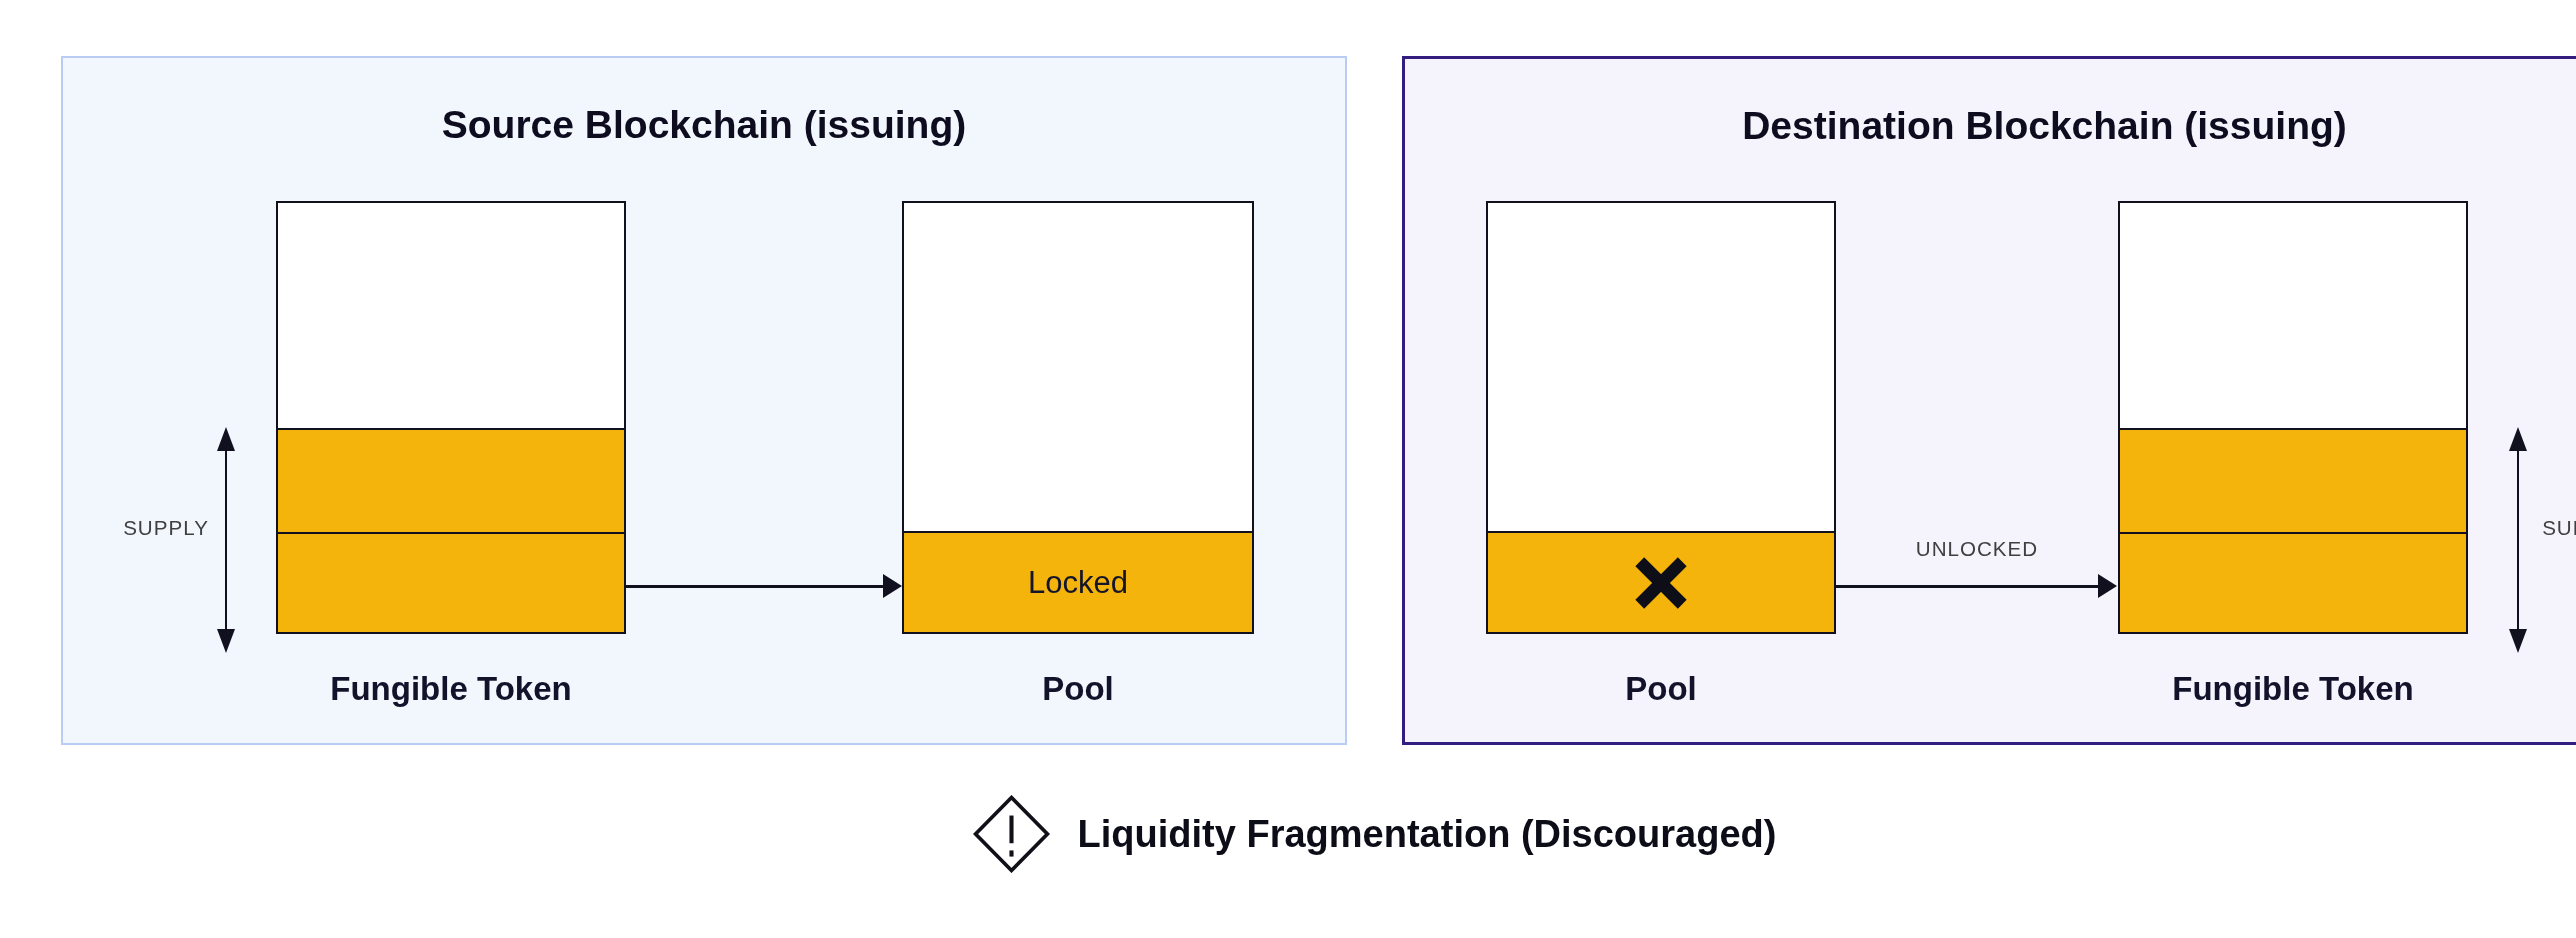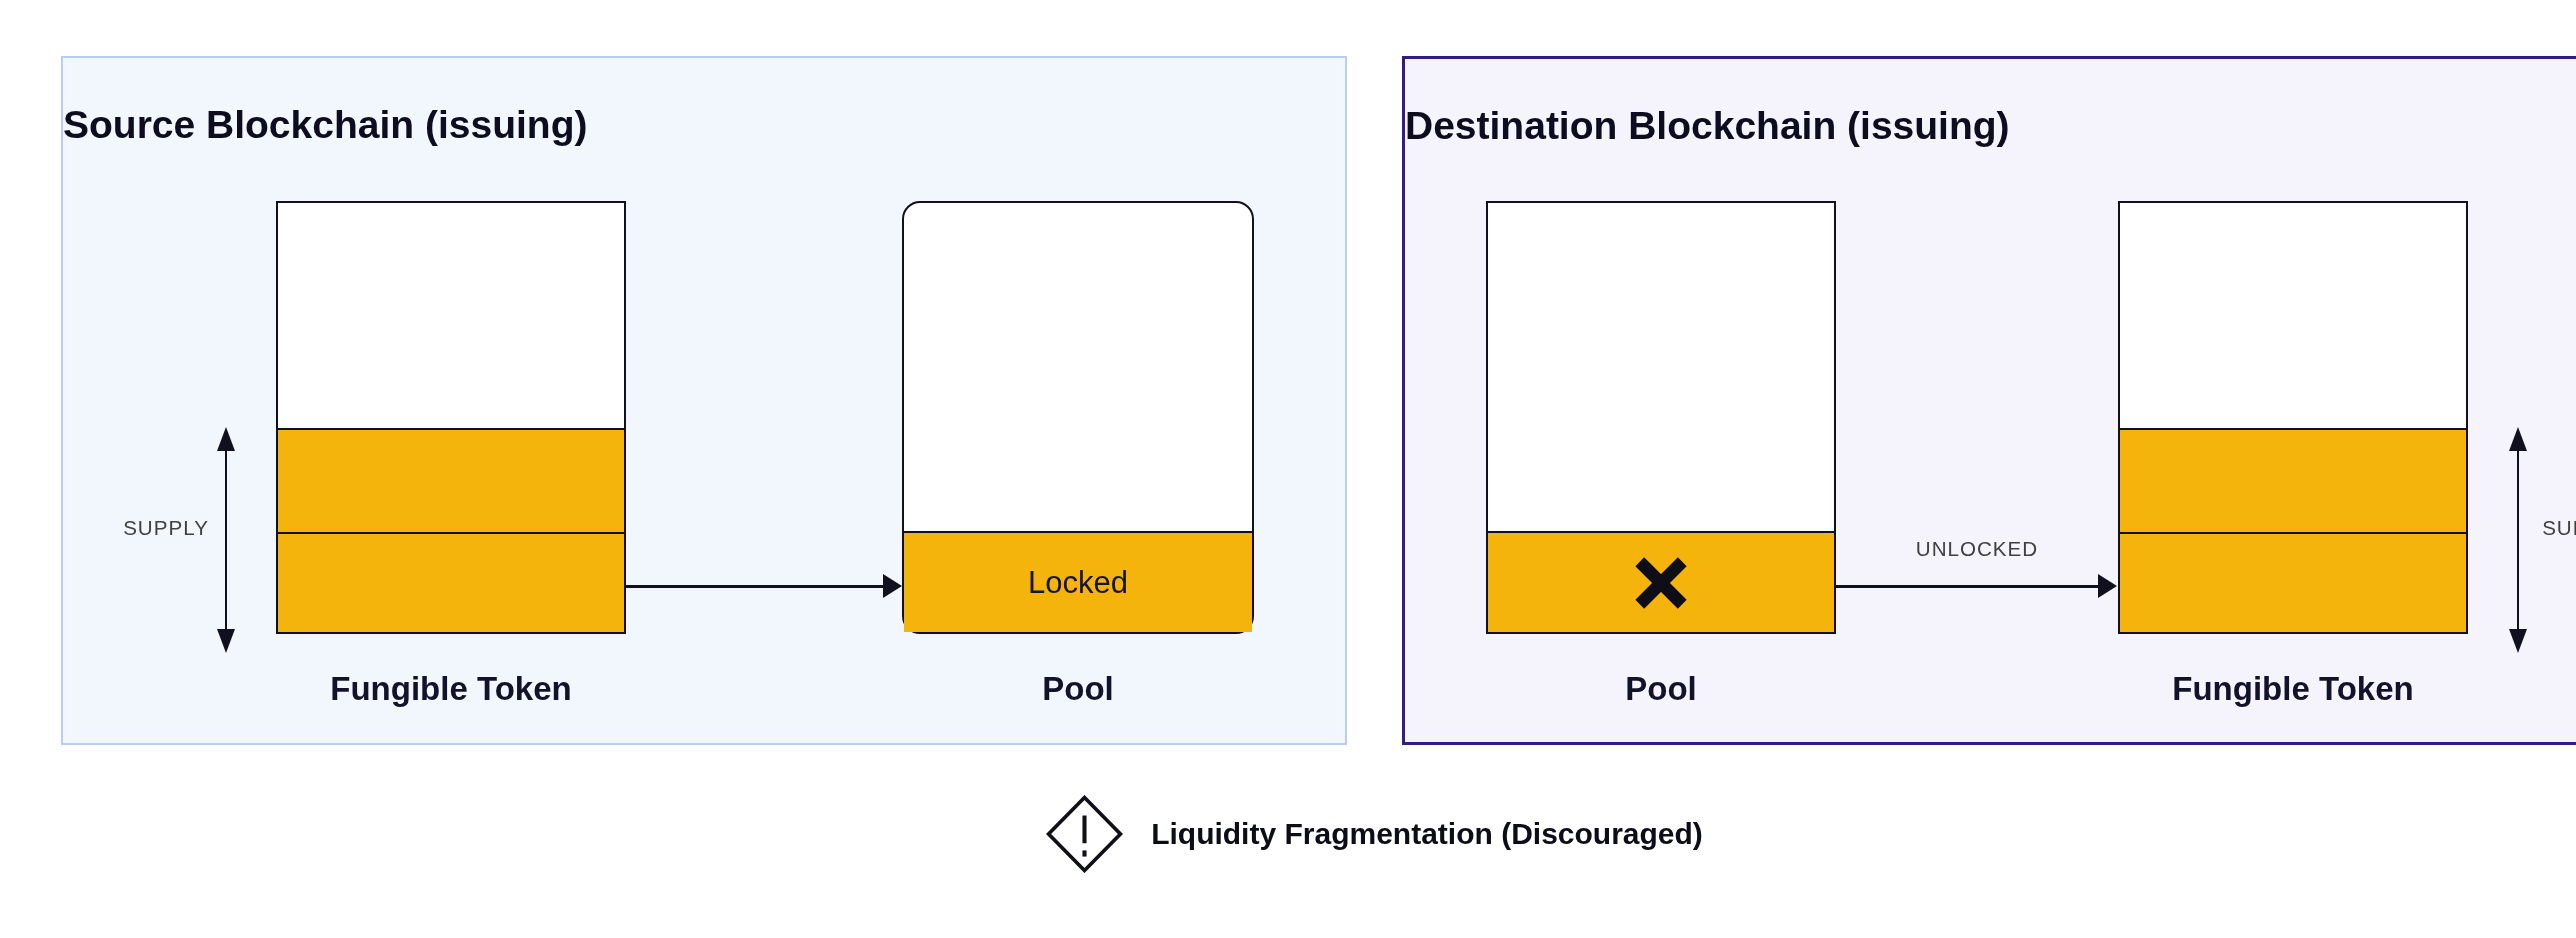--- a/index.html
+++ b/index.html
@@ -13,21 +13,21 @@
   }
   *{margin:0;padding:0;box-sizing:border-box;}
   html,body{width:2749px;height:938px;background:#ffffff;
     font-family:"Liberation Sans","DejaVu Sans",sans-serif;color:var(--ink);}
   .canvas{position:relative;width:2749px;height:938px;background:#fff;overflow:hidden;}
 
   .panel{position:absolute;top:56px;height:689px;}
   .panel.source{left:61px;width:1286px;background:var(--src-bg);border:2.6px solid var(--src-border);}
   .panel.destination{left:1402px;width:1285px;background:var(--dst-bg);border:3.6px solid var(--dst-border);}
 
-  .panel-title{position:absolute;top:45px;left:0;right:0;
+  .panel-title{position:absolute;top:45px;left:0;right:0;text-align:center;
     font-size:39px;font-weight:700;color:#0D0D1F;letter-spacing:0;}
 
   .bar{position:absolute;width:350px;height:433px;border:2.1px solid var(--line);
     background:#fff;display:flex;flex-direction:column;}
   .seg{width:100%;}
   .seg + .seg{border-top:2.1px solid var(--line);}
   .seg.filled{background:var(--orange);}
   .seg.center{display:flex;align-items:center;justify-content:center;}
 
   .locked-text{font-size:31px;font-weight:500;color:#14142B;}
@@ -51,38 +51,38 @@
     border-bottom:24px solid var(--line);}
   .varrow .head-down{position:absolute;bottom:-23px;left:50%;transform:translateX(-50%);
     width:0;height:0;border-left:9.8px solid transparent;border-right:9.8px solid transparent;
     border-top:24px solid var(--line);}
 
   .x-wrap{position:absolute;left:50%;top:50%;transform:translate(-50%,-50%);
     width:57px;height:57px;display:flex;}
 
   .caption{position:absolute;left:0;right:0;top:793px;height:82px;
     display:flex;align-items:center;justify-content:center;gap:28px;}
-  .caption-text{font-size:30px;font-weight:700;color:#0D0D18;white-space:nowrap;}
+  .caption-text{font-size:38px;font-weight:700;color:#0D0D18;white-space:nowrap;}
   .diamond-wrap{width:77px;height:78px;flex:none;display:flex;}
 </style>
 </head>
 <body>
 
 <div class="canvas">
 
   <section class="panel source">
     <h2 class="panel-title">Source Blockchain (issuing)</h2>
 
     <div class="bar" style="left:213px;top:143px;">
       <div class="seg" style="height:225px;"></div>
       <div class="seg filled" style="height:104px;"></div>
       <div class="seg filled" style="height:100px;"></div>
     </div>
 
-    <div class="bar" style="left:839px;top:143px;width:352px;border-radius:18px;">
+    <div class="bar" style="left:839px;top:143px;width:352px;">
       <div class="seg" style="height:328px;"></div>
       <div class="seg filled center" style="height:101px;">
         <span class="locked-text">Locked</span>
       </div>
     </div>
 
     <div class="harrow" style="left:563px;top:527px;width:257px;">
       <span class="head-right"></span>
     </div>
 

